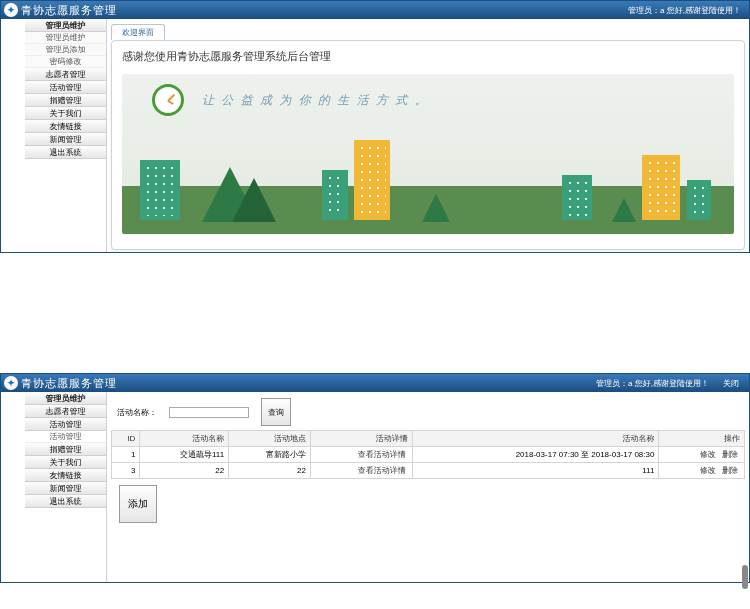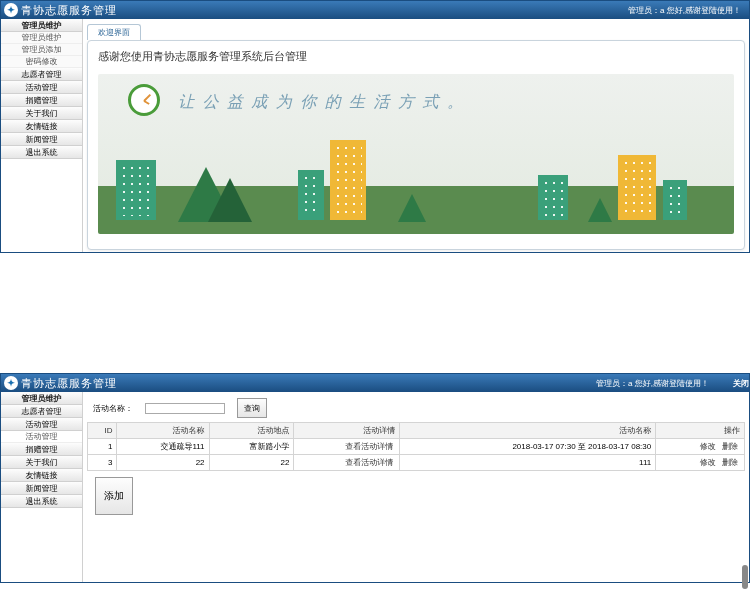--- a/index.html
+++ b/index.html
@@ -2,54 +2,54 @@
 <html><head>
 <meta charset="utf-8">
 <style>
   * { margin:0; padding:0; box-sizing:border-box; font-family:"Microsoft YaHei","SimSun",sans-serif; }
   body { background:#fff; width:750px; }
   .app { border:1px solid #1a4d80; margin-bottom:120px; }
   .topbar { height:18px; background:linear-gradient(#3a7ab8,#1a4d80); color:#fff; display:flex; align-items:center; position:relative; font-size:10px; }
   .logo-ico { width:14px; height:14px; background:#fff; border-radius:50%; margin:0 3px; display:flex; align-items:center; justify-content:center; color:#1a6fb0; font-size:9px; font-weight:bold; }
   .title { font-weight:normal; font-size:11px; letter-spacing:1px; }
   .user-area { position:absolute; right:8px; font-size:8px; color:#fff; }
-  .close-area { position:absolute; right:0; font-size:8px; color:#fff; cursor:pointer;font-weight:bold; }
-  .layout { display:flex; min-height:230px; background:#fff; }
+  .close-area { position:absolute; right:10px; font-size:8px; color:#fff; cursor:pointer; }
+  .layout { display:flex; min-height:230px; background:#fff;margin-left:24px; }
   .sidebar { width:82px; background:#fff; border-right:1px solid #d0d0d0; }
   .sb-head, .sb-item { height:13px; line-height:13px; font-size:8px; text-align:center; border-bottom:1px solid #d0d0d0; background:linear-gradient(#fdfdfd,#e6e6e6); cursor:pointer; }
   .sb-head { font-weight:bold; color:#222; }
   .sb-sub { height:12px; line-height:12px; font-size:8px; text-align:center; color:#555; background:#fafafa; border-bottom:1px solid #eee; cursor:pointer; }
   .main { flex:1; padding:2px 4px; position:relative; overflow:hidden; }
   .tab { display:inline-block; font-size:8px; padding:2px 10px; border:1px solid #b5c7d6; border-bottom:none; border-radius:3px 3px 0 0; background:#fff; color:#2a6496; }
   .panel { border:1px solid #c9d4dd; border-radius:4px; min-height:210px; padding:8px 10px; background:#fff; box-shadow:0 1px 3px rgba(0,0,0,.08); }
   .welcome-txt { font-size:11px; color:#333; margin-bottom:10px; }
   .banner { position:relative; height:160px; background:linear-gradient(#eef1ee 0%,#e6ece4 70%,#5a8b4f 70%,#5a8b4f 100%); border-radius:2px; overflow:hidden; }
   .clock { position:absolute; left:30px; top:10px; width:32px; height:32px; border:3px solid #4a9c3a; border-radius:50%; background:#fff; }
   .clock:before { content:""; position:absolute; left:50%; top:50%; width:9px; height:2px; background:#e0933a; transform-origin:left; transform:rotate(-45deg); }
   .clock:after { content:""; position:absolute; left:50%; top:50%; width:6px; height:2px; background:#e0933a; transform-origin:left; transform:rotate(30deg); }
-  .slogan { position:absolute; left:80px; top:18px; font-size:16px; color:#7aa0b5; font-style:italic; letter-spacing:2px; }
+  .slogan { position:absolute; left:80px; top:18px; font-size:12px; color:#7aa0b5; font-style:italic; letter-spacing:2px; }
   .bld { position:absolute; bottom:14px; }
   .b1 { left:18px; width:40px; height:60px; background:#3aa07a; }
   .b2 { left:200px; width:26px; height:50px; background:#3aa07a; }
   .b3 { left:232px; width:36px; height:80px; background:#f0b836; }
   .b4 { left:440px; width:30px; height:45px; background:#3aa07a; }
   .b5 { left:520px; width:38px; height:65px; background:#f0b836; }
   .b6 { left:565px; width:24px; height:40px; background:#3aa07a; }
   .bld:before { content:""; position:absolute; inset:4px; background:
      radial-gradient(circle,#fff 1px,transparent 1px) 0 0/8px 8px; opacity:.9;}
   .tree { position:absolute; bottom:12px; width:0; height:0; }
   .t1 { left:80px; border-left:28px solid transparent; border-right:28px solid transparent; border-bottom:55px solid #2e7a46; }
   .t1b { left:110px; border-left:22px solid transparent; border-right:22px solid transparent; border-bottom:44px solid #246238; }
   .t2 { left:300px; border-left:14px solid transparent; border-right:14px solid transparent; border-bottom:28px solid #2e7a46; }
   .t3 { left:490px; border-left:12px solid transparent; border-right:12px solid transparent; border-bottom:24px solid #2e7a46; }
 
   
   .srchbar { font-size:8px; padding:4px 6px; display:flex; align-items:center; gap:12px; }
   .srchbar input[type=text] { width:80px; height:11px; font-size:8px; border:1px solid #aaa; }
-  .srchbar .btn { height:20px; font-size:8px; padding:0 6px; border:1px solid #999; background:linear-gradient(#fdfdfd,#e6e6e6); cursor:pointer; }
+  .srchbar .btn { height:28px; font-size:8px; padding:0 6px; border:1px solid #999; background:linear-gradient(#fdfdfd,#e6e6e6); cursor:pointer; }
   table.grid { width:100%; border-collapse:collapse; font-size:8px; }
   table.grid th, table.grid td { border:1px solid #d4d4d4; padding:2px 4px; text-align:right; height:12px; }
   table.grid th { background:#f3f3f3; font-weight:normal; color:#333; }
   .addbtn { margin:6px 8px; font-size:10px; padding:11px 8px; border:1px solid #999; background:linear-gradient(#fdfdfd,#e6e6e6); cursor:pointer; display:inline-block; }
   .oplink { color:#333; cursor:pointer; margin:0 2px; }
   .scroll-ind { width:6px; height:24px; background:#888; border-radius:3px; position:fixed; right:2px; bottom:20px; }
 </style>
 </head>
 <body>
 

